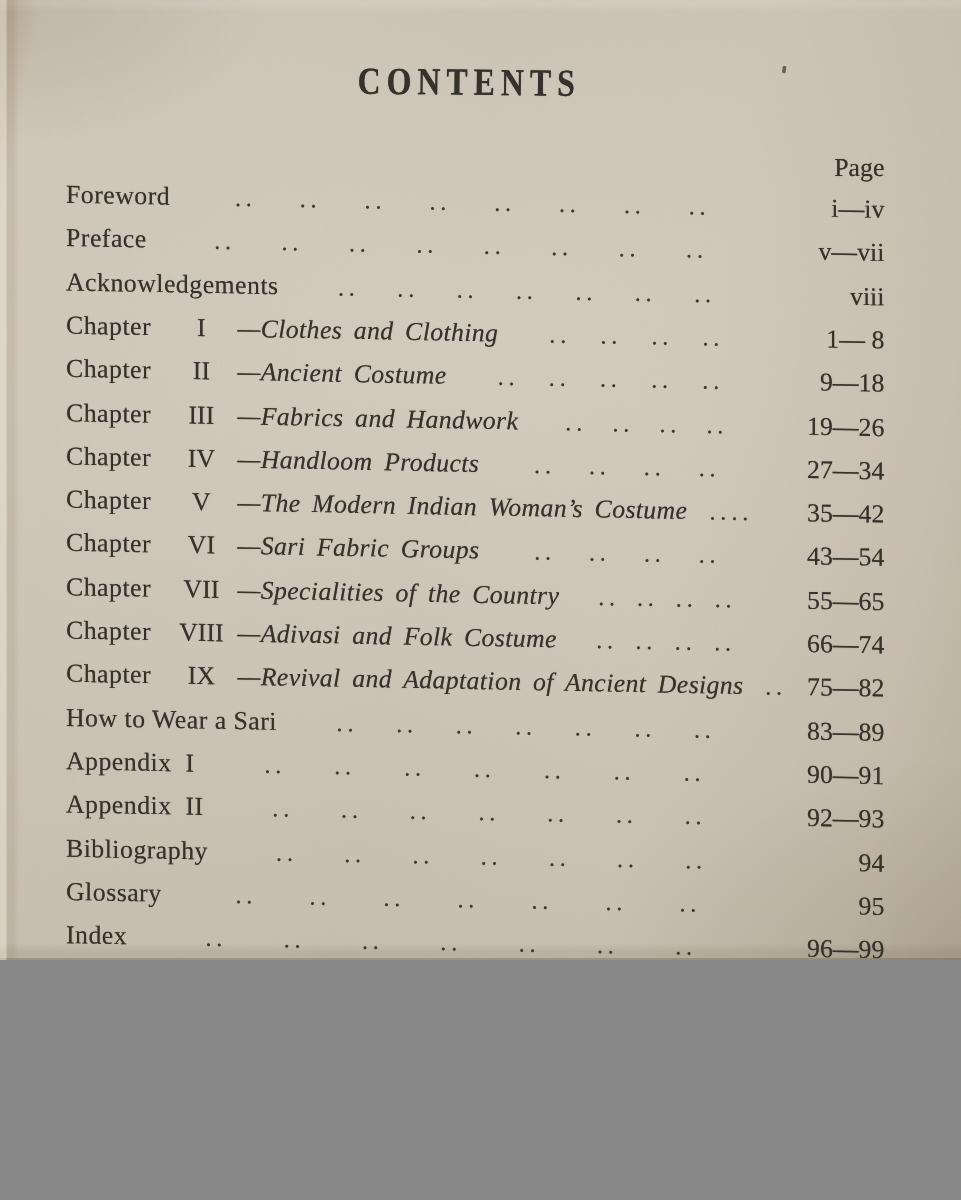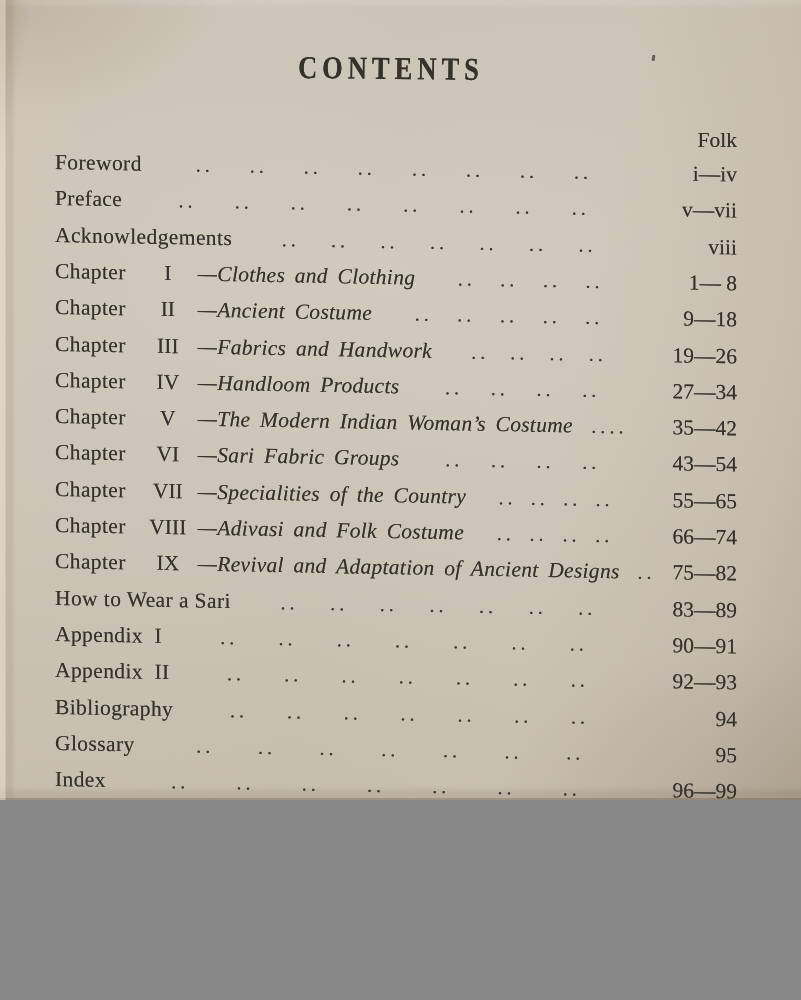--- a/index.html
+++ b/index.html
@@ -66,21 +66,21 @@
     position:absolute;left:652px;top:55px;width:3px;height:6px;
     background:rgba(70,62,52,.75);border-radius:1px;transform:rotate(8deg);
   }
 </style>
 </head>
 <body>
 
 <div class="photo">
   <div class="sheet">
     <h1 class="title">CONTENTS</h1>
-    <div class="page-col-header">Folk</div>
+    <div class="page-col-header">Page</div>
     <div class="rows">
   <div class="row no-num" style="top: 149px;">
     <span class="lbl">Foreword</span>
     
     
     <span class="dots"><span class="dp">..</span><span class="dp">..</span><span class="dp">..</span><span class="dp">..</span><span class="dp">..</span><span class="dp">..</span><span class="dp">..</span><span class="dp">..</span></span>
     <span class="pg">i—iv</span>
   </div>
 
   <div class="row no-num" style="top: 185.3px;">

